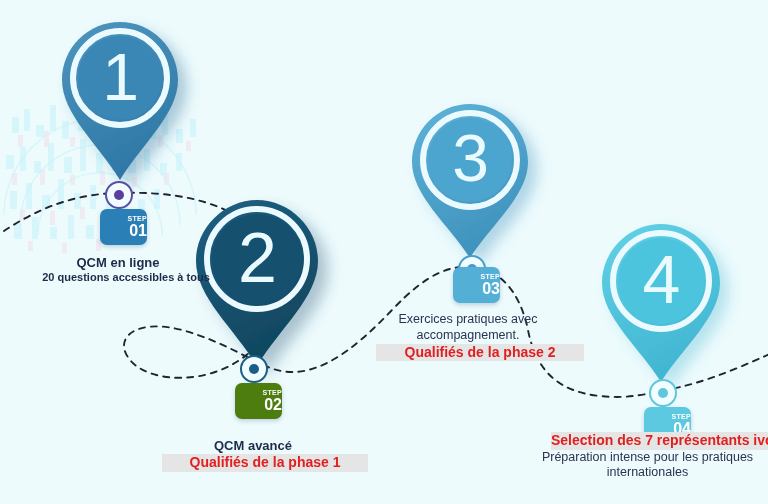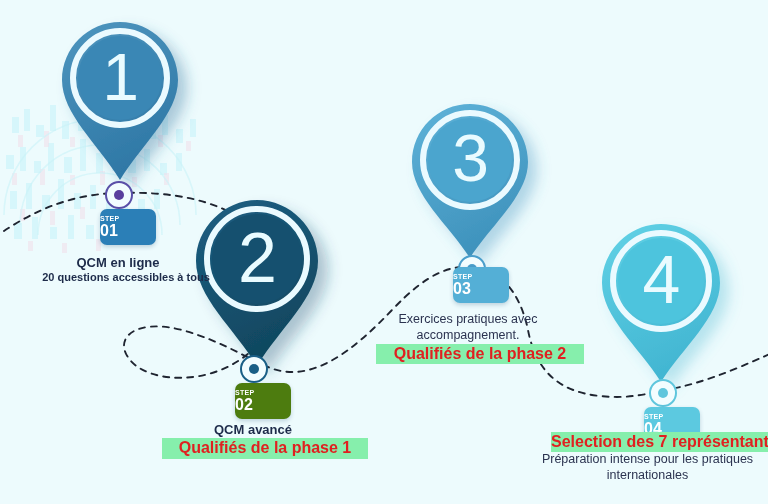--- a/index.html
+++ b/index.html
@@ -70,26 +70,26 @@
     justify-content: center;
   }
   .node i {
     display: block;
     border-radius: 50%;
   }
 
   
   .badge {
     position: absolute;
-    width: 56px;
+    width: 47px;
     height: 36px;
     border-radius: 7px;
     display: flex;
     flex-direction: column;
-    align-items: flex-start;
+    align-items: flex-end;
     justify-content: center;
     box-shadow: 0 2px 4px rgba(20,70,110,0.22);
   }
   .badge .bstep {
     font-size: 7px;
     font-weight: bold;
     color: #ffffff;
     letter-spacing: 0.3px;
     line-height: 8px;
     margin-bottom: -1px;
@@ -121,24 +121,24 @@
     font-weight: bold;
     color: #1d2b4a;
     padding-left: 16px;
   }
   .cap-plain {
     font-size: 12.5px;
     font-weight: normal;
     color: #2b3350;
   }
   .cap-red {
-    font-size: 16px;
+    font-size: 14px;
     font-weight: bold;
     color: #e02020;
-    background: #86efac;
+    background: #e5e5e5;
     margin-left: 24px;
   }
 </style>
 </head>
 <body>
 
 <div id="stage">
 
   <svg class="mosaic" viewBox="0 0 210 160">
     <g fill="#8fe7f2" opacity="0.55">
@@ -338,21 +338,21 @@
   <div class="badge" style="left:644px; top:407px; background:#5cc9e0;">
     <span class="bstep">STEP</span>
     <span class="bnum">04</span>
   </div>
 
   <div class="caption" style="left:0px; top:255px; width:236px;">
     <span class="cap-line cap-title">QCM en ligne</span>
     <span class="cap-line cap-sub">20 questions accessibles à tous</span>
   </div>
 
-  <div class="caption" style="left:138px; top:422px; width:230px;text-align:center;">
+  <div class="caption" style="left:138px; top:438px; width:230px;text-align:center;">
     <span class="cap-line cap-title">QCM avancé</span>
     <span class="cap-line cap-red">Qualifiés de la phase 1</span>
   </div>
 
   <div class="caption" style="left:352px; top:312px; width:232px;">
     <span class="cap-line cap-plain">Exercices pratiques avec</span>
     <span class="cap-line cap-plain">accompagnement.</span>
     <span class="cap-line cap-red">Qualifiés de la phase 2</span>
   </div>
 

